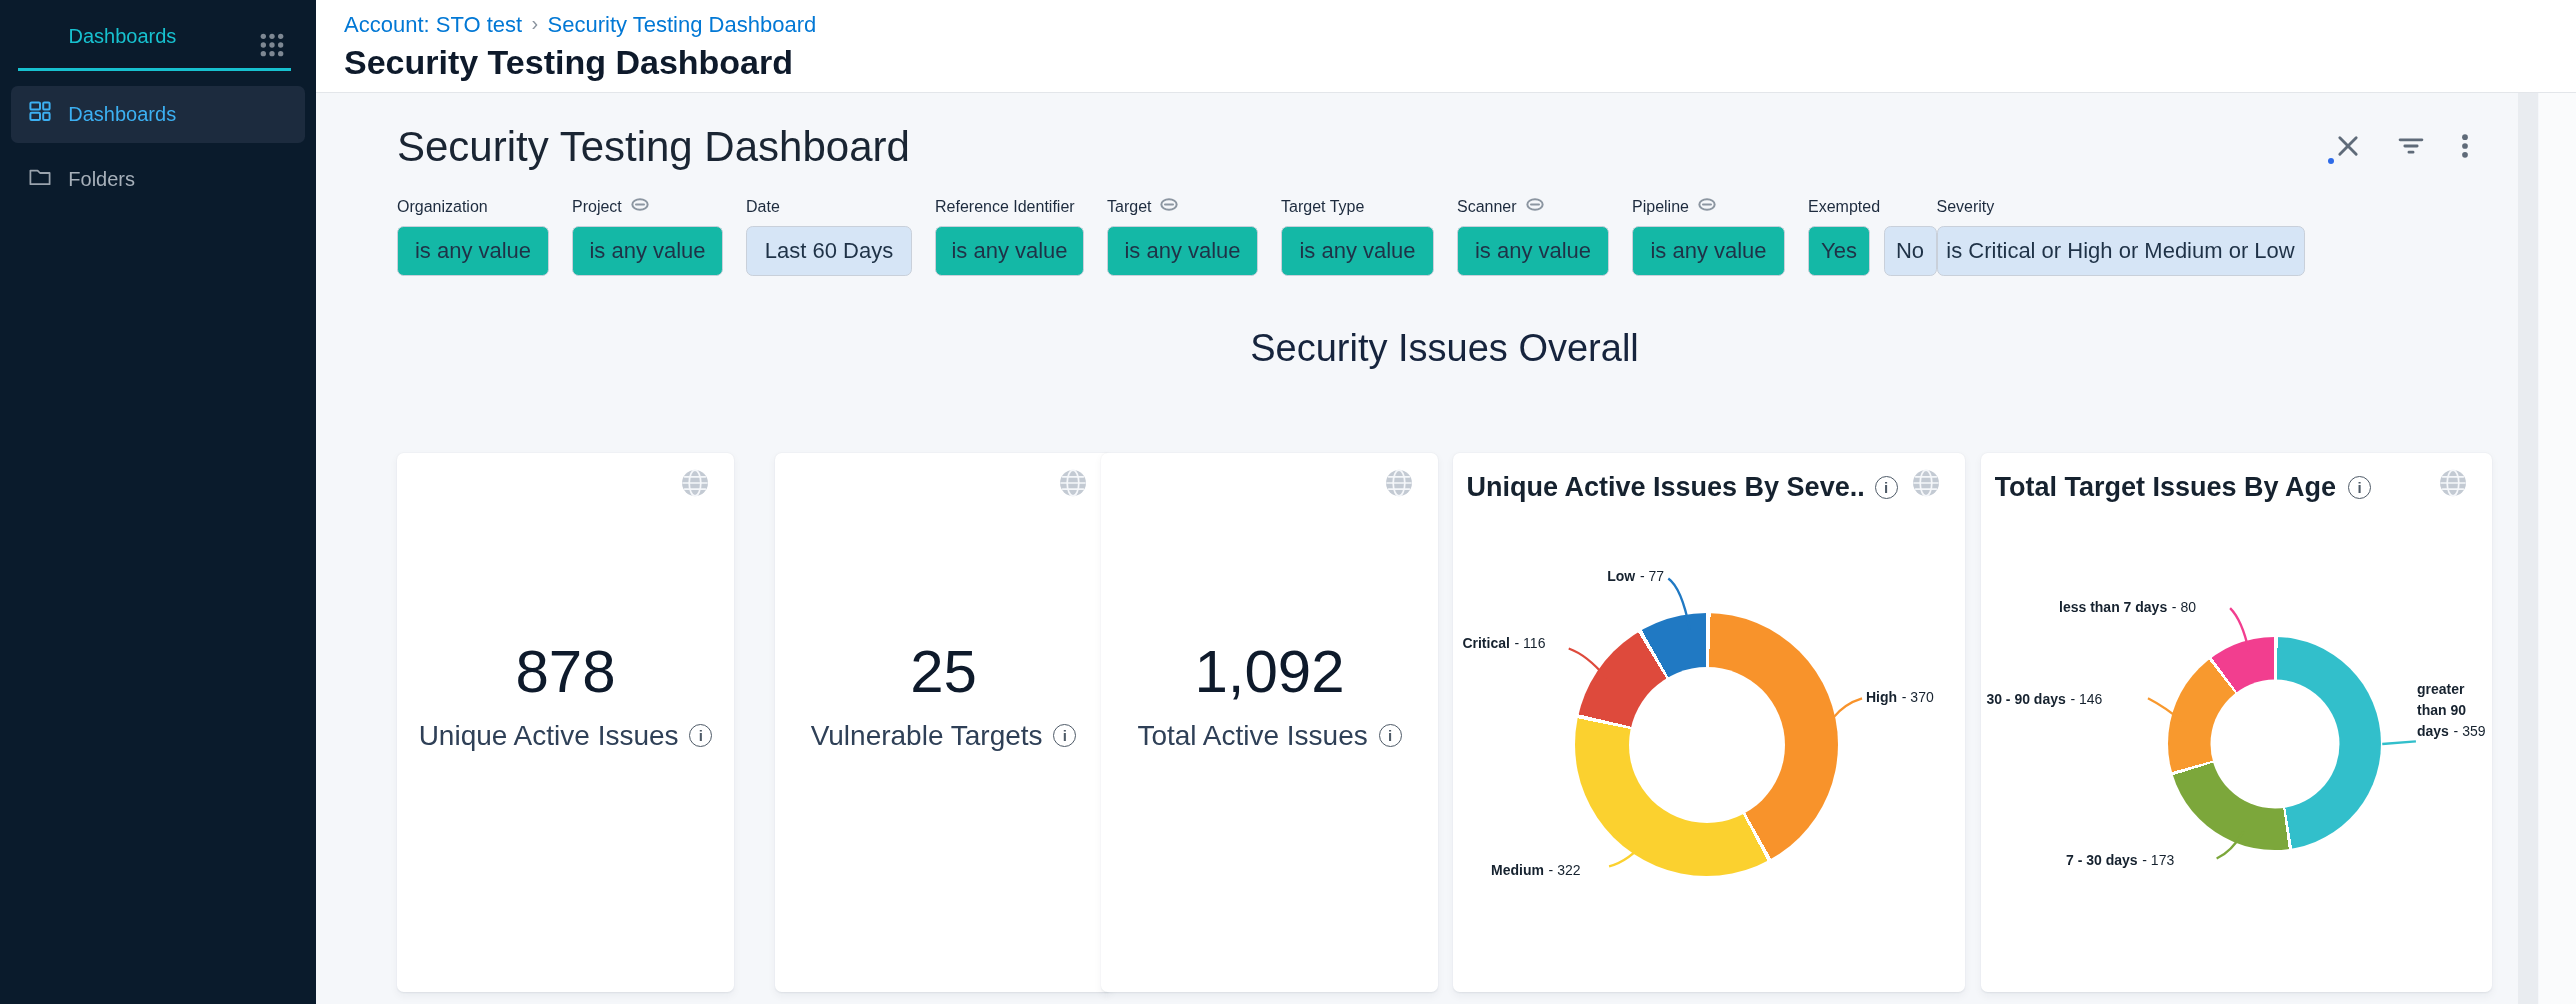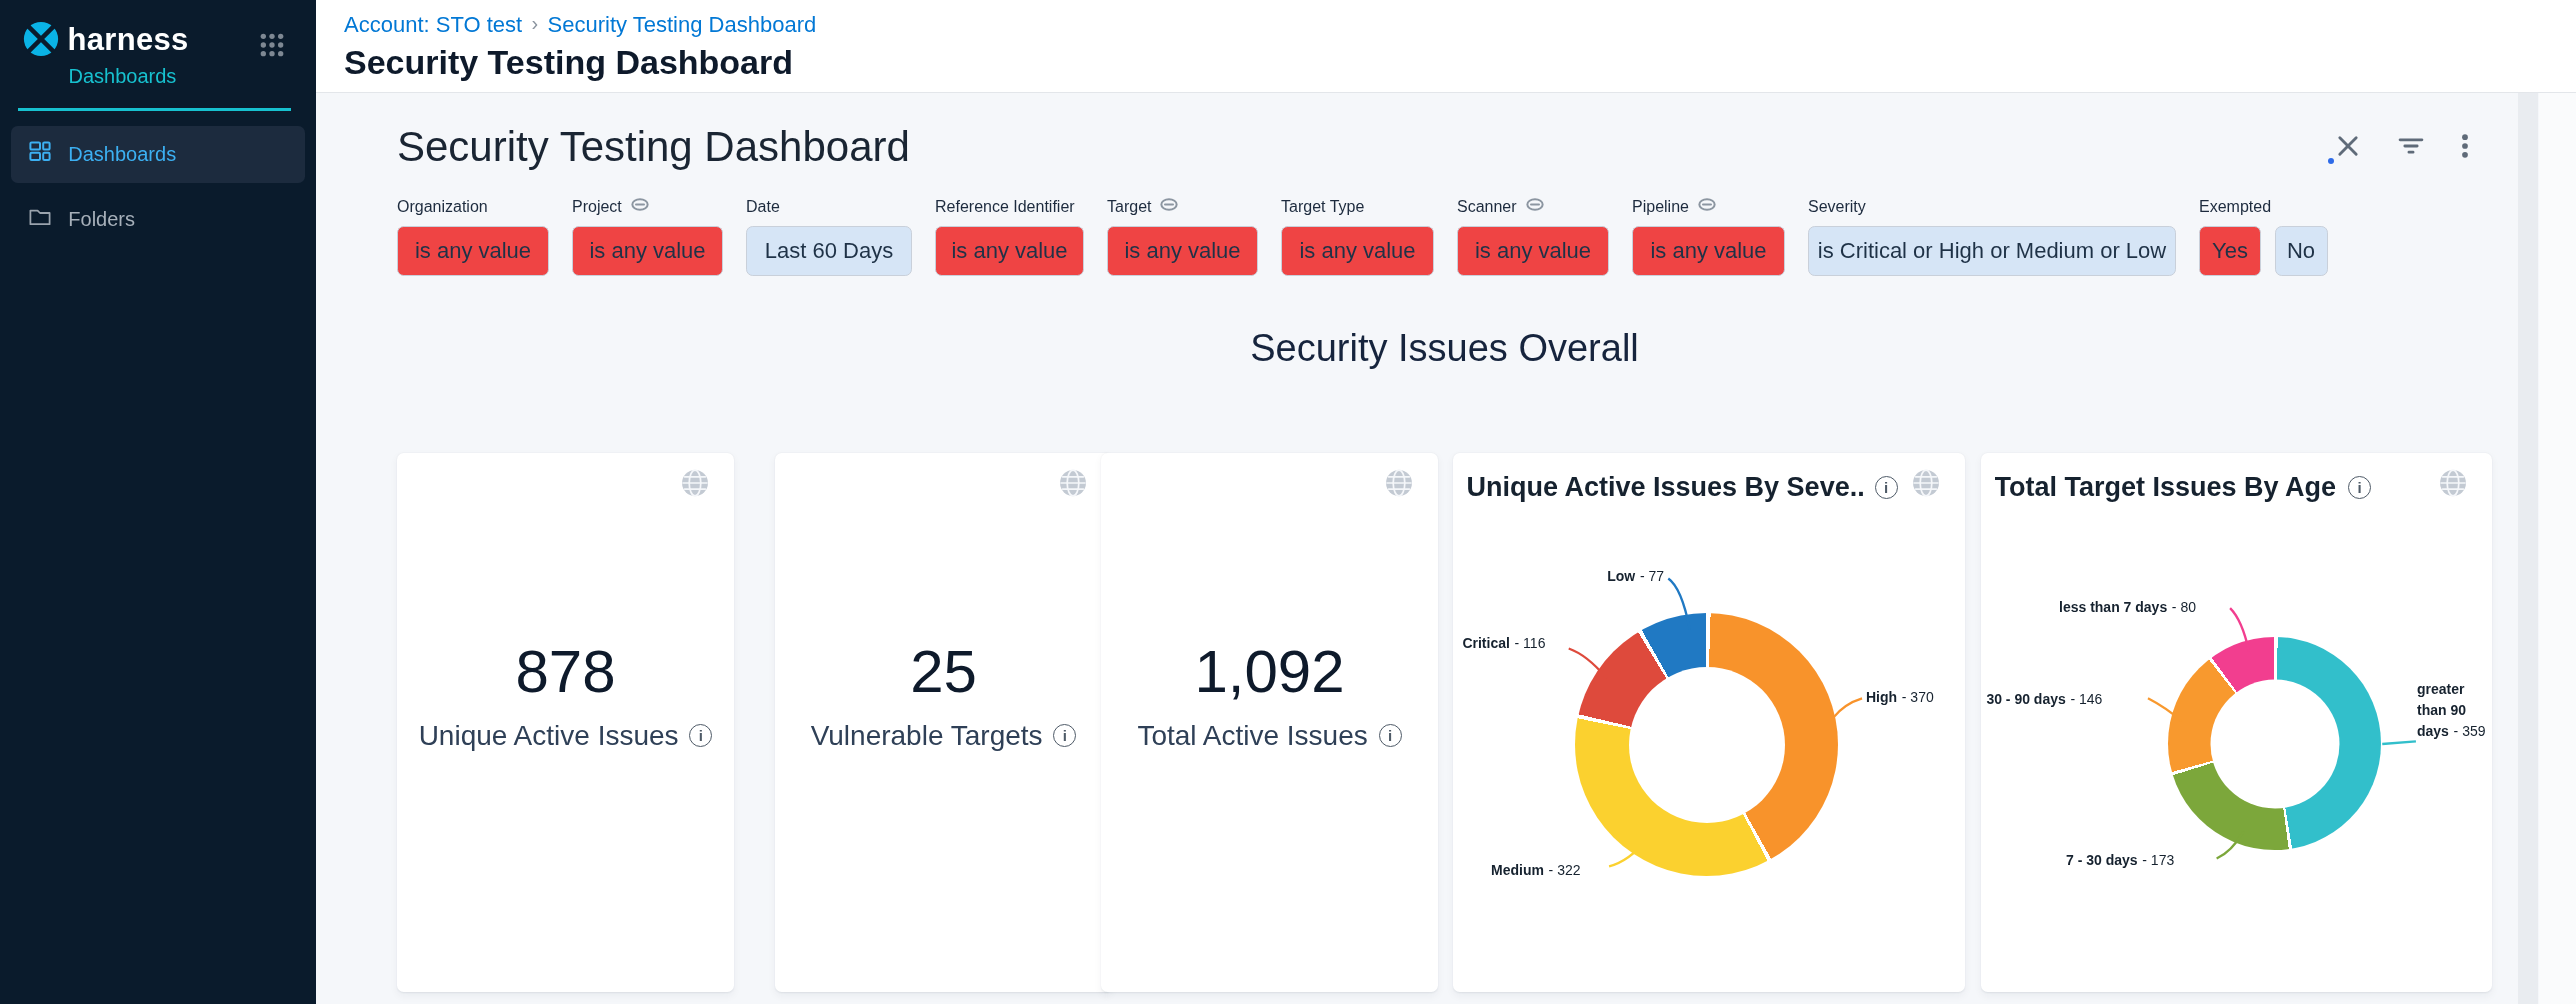--- a/index.html
+++ b/index.html
@@ -34,21 +34,21 @@
 
   .dash-title { position:absolute; left:81px; top:30px; font-size:42px; font-weight:400; color:#1A2533; }
   .tb-icon { position:absolute; top:38px; width:30px; height:30px; cursor:pointer; }
   .blue-dot { position:absolute; left:2012px; top:65px; width:6px; height:6px; border-radius:50%; background:#2E6BE8; }
 
   
   .filters { position:absolute; left:81px; top:102px; display:flex; align-items:flex-start; }
   .fgroup { margin-right:23px; }
   .flabel { display:flex; align-items:center; gap:8px; font-size:16px; color:#1D2B3E;
             margin-bottom:8px; height:23px; white-space:nowrap; }
-  .chip { display:flex; align-items:center; justify-content:center; height:50px; background:#ef4444;
+  .chip { display:flex; align-items:center; justify-content:center; height:50px; background:#14b8a6;
           border:1.3px solid #C9D0DA; border-radius:6.7px; font-size:22px; color:#1F3247;
           white-space:nowrap; cursor:pointer; }
   .chip.hl { background:#D6E5F6; }
   .exempt-chips { display:flex; gap:13.5px; }
 
   
   .section-title { position:absolute; left:81px; top:234px; width:2095px; text-align:center;
                    font-size:38px; font-weight:500; color:#16243D; }
 
   
@@ -83,29 +83,20 @@
   .dl-name { font-weight:700; }
   .dl-suffix { font-weight:400; margin-left:4.7px; }
 </style>
 </head>
 <body>
 
 <div class="app">
 
   <div class="sidebar">
     <div class="side-head">
-      <div class="brandrow">
-        <span>
-          <svg width="38" height="38" viewBox="0 0 60 60">
-            <circle cx="30" cy="30" r="27" fill="#0AB3E6"></circle>
-            <path d="M10 10 L50 50 M50 10 L10 50" stroke="#0A1B2C" stroke-width="7"></path>
-          </svg>
-        </span>
-        <span class="brand">harness</span>
-      </div>
       <div class="product">Dashboards</div>
       <span class="gridicon">
         <svg width="28" height="28" viewBox="0 0 42 42" fill="#7E8893">
           <circle cx="8" cy="8" r="4"></circle>
             <circle cx="21" cy="8" r="4"></circle>
             <circle cx="34" cy="8" r="4"></circle>
           <circle cx="8" cy="21" r="4"></circle>
             <circle cx="21" cy="21" r="4"></circle>
             <circle cx="34" cy="21" r="4"></circle>
           <circle cx="8" cy="34" r="4"></circle>
@@ -249,35 +240,35 @@
             <span>
               <svg width="20" height="15" viewBox="0 0 30 22" fill="none" stroke="#8C96A1" stroke-width="3" stroke-linecap="round">
                 <ellipse cx="15" cy="11" rx="11.5" ry="8"></ellipse>
                   <path d="M9 11 H21"></path>
               </svg>
             </span>
           </div>
           <div class="chip" style="width:153px;">is any value</div>
         </div>
 
-        <div class="fgroup">
-          <div class="flabel">
-              <span>Severity</span>
-            </div>
-          <div class="chip hl" style="width:368px;">is Critical or High or Medium or Low</div>
-        </div>
-
         <div class="fgroup" style="margin-right:0;">
           <div class="flabel">
               <span>Exempted</span>
             </div>
           <div class="exempt-chips">
             <div class="chip" style="width:62px;">Yes</div>
             <div class="chip hl" style="width:53px;">No</div>
           </div>
+        </div>
+
+        <div class="fgroup">
+          <div class="flabel">
+              <span>Severity</span>
+            </div>
+          <div class="chip hl" style="width:368px;">is Critical or High or Medium or Low</div>
         </div>
       </div>
 
       <div class="section-title">Security Issues Overall</div>
 
       <div class="cards">
 
         <div class="card stat-card" style="left:0; width:337px;">
           <span class="globe">
             <svg width="30" height="30" viewBox="0 0 44 44">

